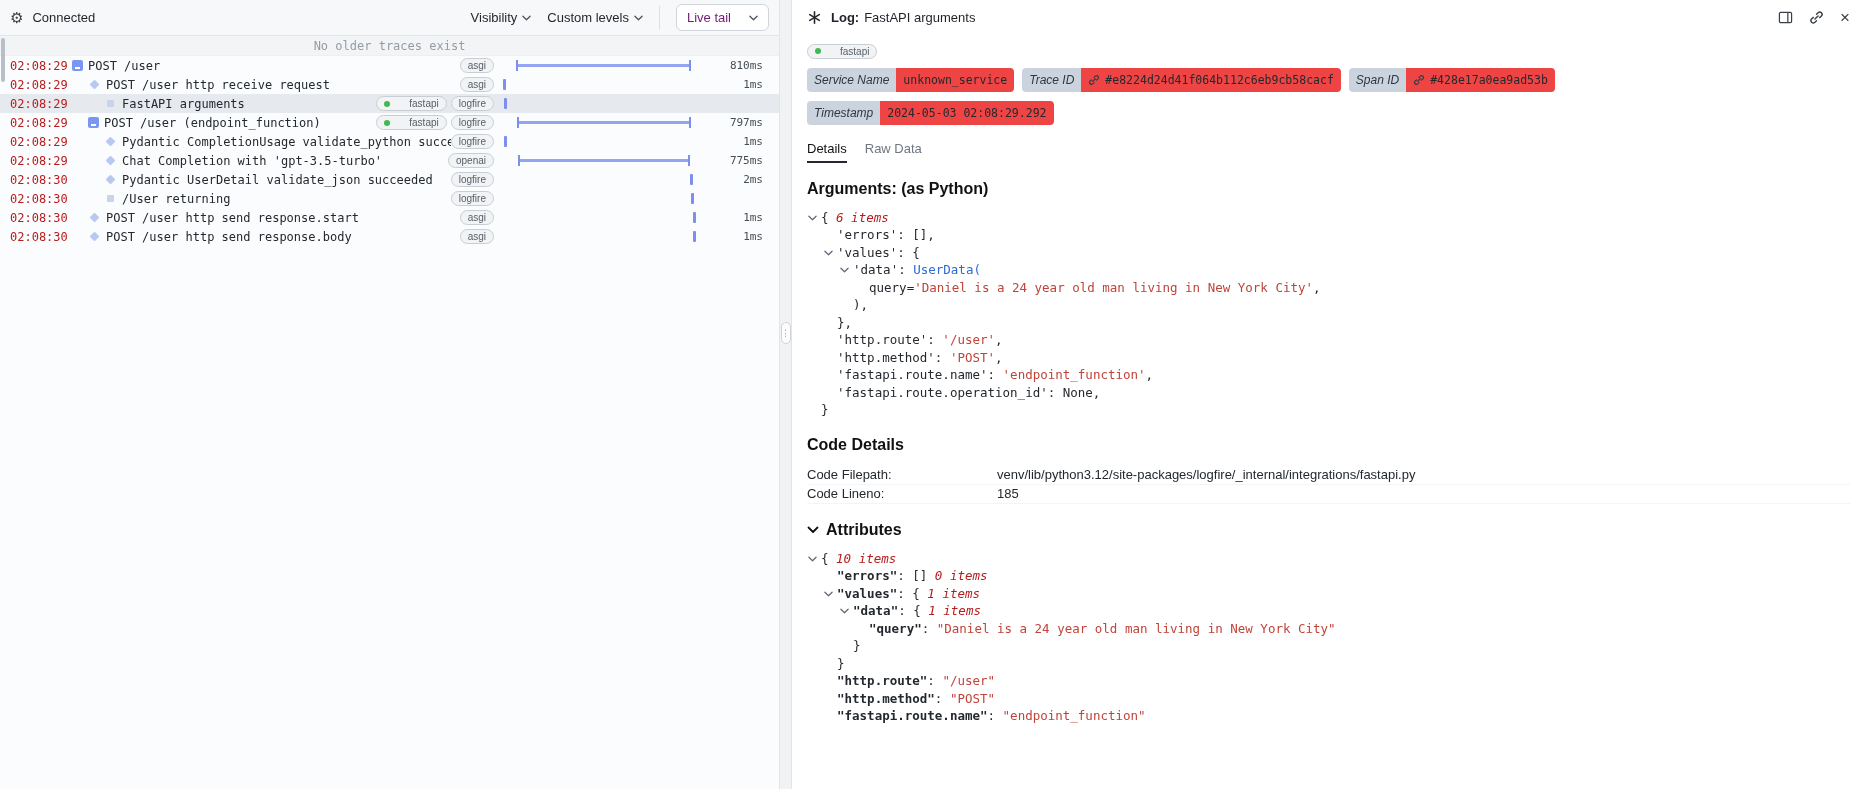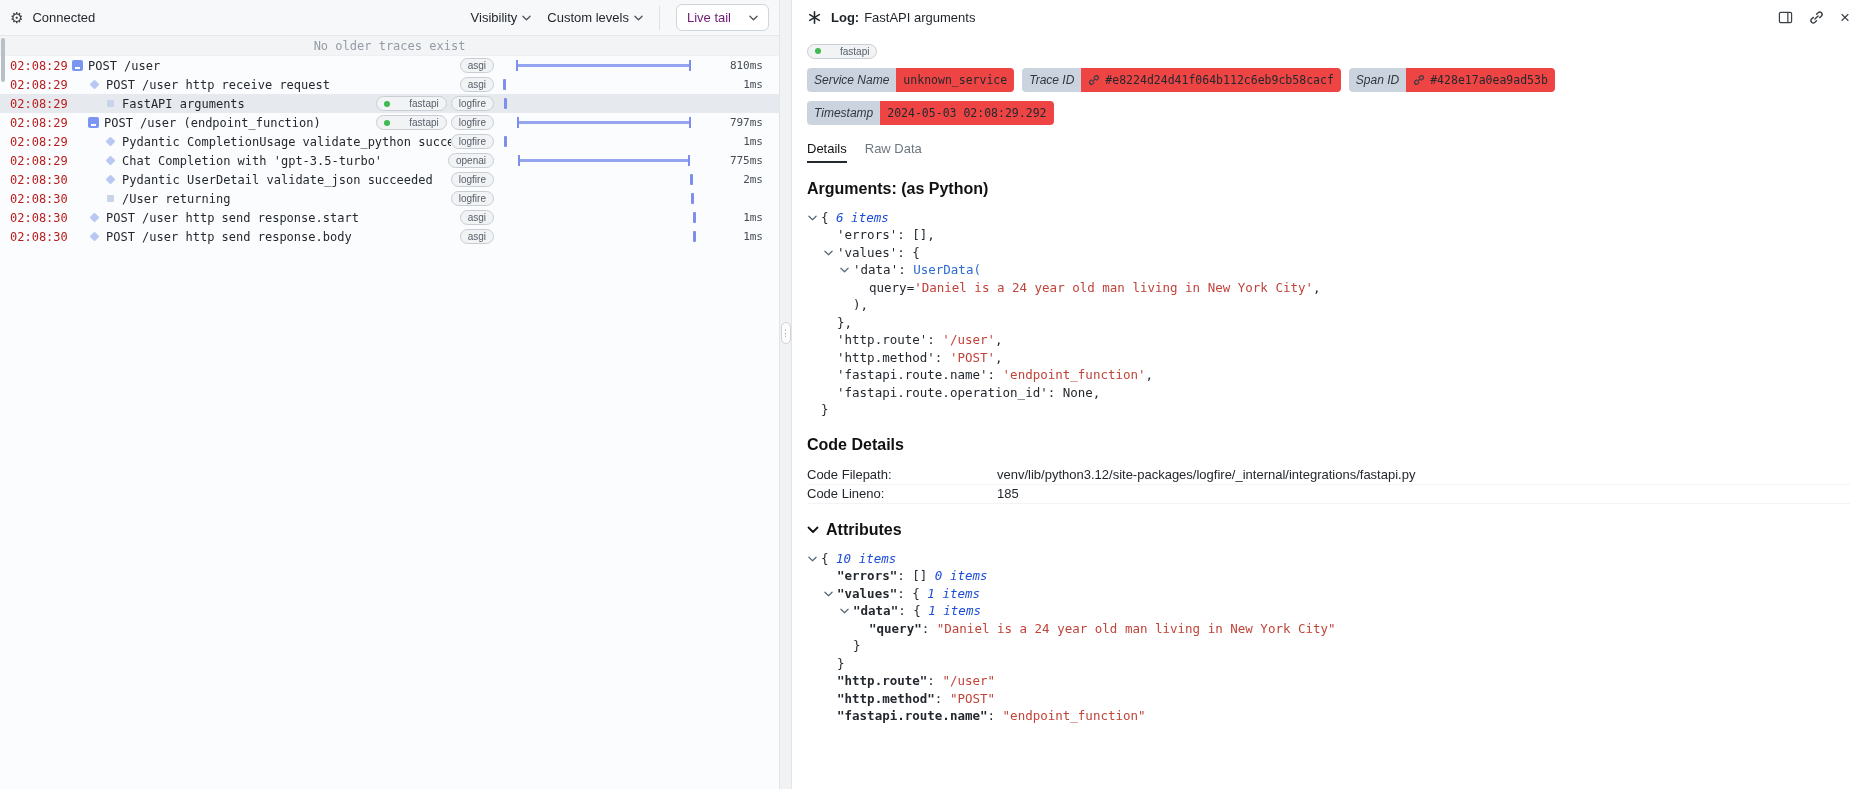--- a/index.html
+++ b/index.html
@@ -90,21 +90,21 @@
                display:flex; align-items:center; gap:7px; }
   .sec-caret { display:flex; align-items:center; color:#111; cursor:pointer; }
 
   .tree { font-family:"DejaVu Sans Mono", monospace; font-size:12.5px; line-height:17.5px;
           color:#24292f; padding:0 14px; margin-top:11px; }
   .tline { white-space:pre; }
   .caret-g { display:inline-block; width:13px; margin-left:-13px; color:#5f6b78; cursor:pointer; }
   .caret-g svg { display:inline; vertical-align:1px; }
   .s-str { color:#c0443a; }
   .s-cls { color:#2f6bd0; }
-  .s-meta { color:#1d4ed8; font-style:italic; }
+  .s-meta { color:#b91c1c; font-style:italic; }
   .s-k { font-weight:700; }
 
   .cd-table { margin:12px 14px 0; font-size:13px; }
   .cd-row { display:flex; align-items:center; height:19px; border-bottom:1px solid #f2f4f6; }
   .cd-label { width:190px; flex:none; color:#24292f; }
   .cd-value { color:#24292f; white-space:nowrap; }
 </style>
 </head>
 <body>
 

